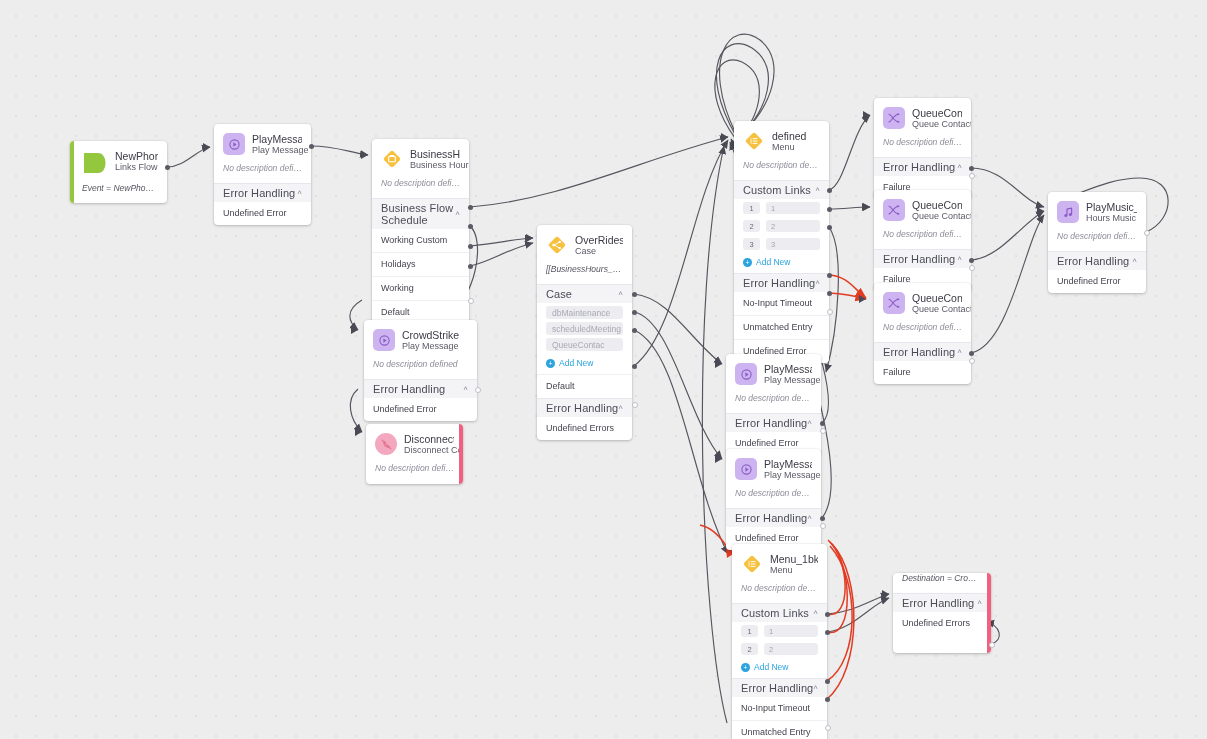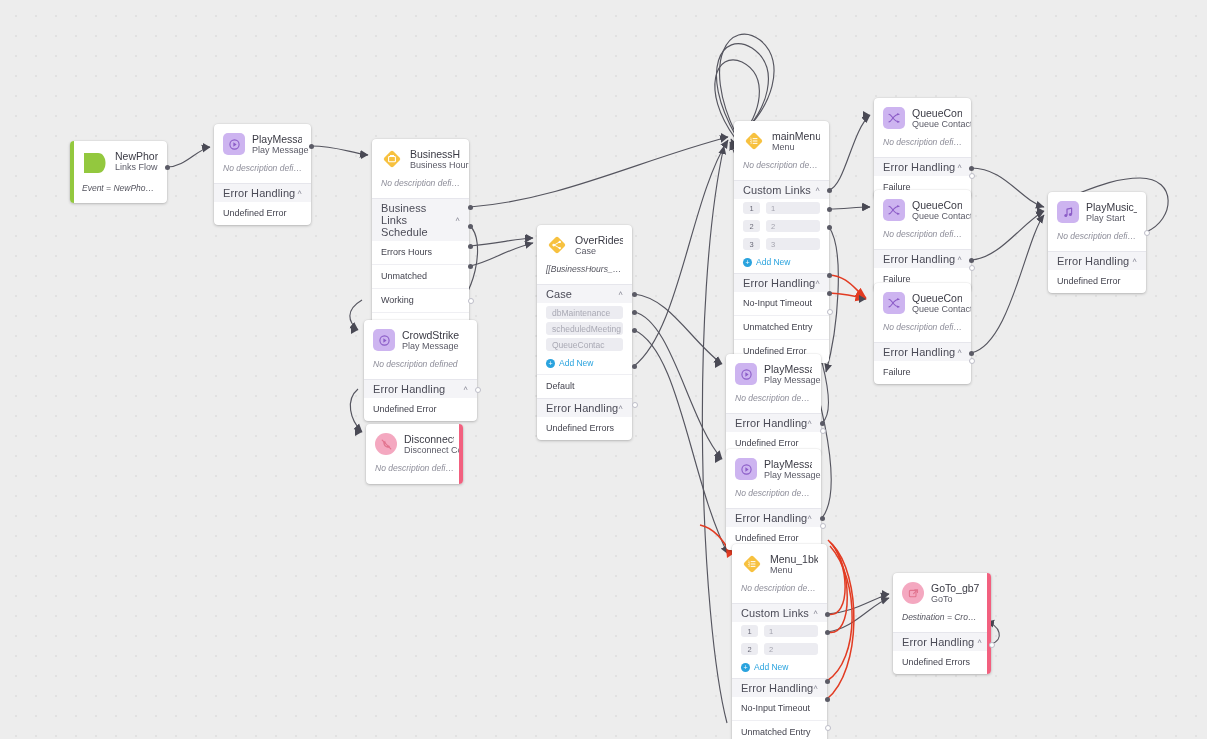--- a/index.html
+++ b/index.html
@@ -199,25 +199,25 @@
               <path d="M10.4,9.3 V8.3 h3.2 v1" fill="none" stroke="#fff" stroke-width="1.1"></path>
             </svg>
           </span>
           <div class="ntitles">
             <div class="ntitle">BusinessHour...</div>
             <div class="nsub">Business Hours</div>
           </div>
         </div>
         <div class="ndesc" style="">No description defined</div>
         <div class="sect">
-            <span class="stitle">Business Links Schedule</span>
-            <span class="chev">˄</span>
-          </div>
-        <div class="row first">Errors Hours</div>
-        <div class="row">Unmatched</div>
+            <span class="stitle">Business Flow Schedule</span>
+            <span class="chev">˄</span>
+          </div>
+        <div class="row first">Working Custom</div>
+        <div class="row">Holidays</div>
         <div class="row">Working</div>
         <div class="row">Default</div>
         <div class="sect">
             <span class="stitle">Error Handling</span>
             <span class="chev">˄</span>
           </div>
         <div class="row first">Undefined Errors</div>
       </div>
       <div class="node" style="left: 364px; top: 320px; width: 113px; min-height: 81px;">
         <div class="nhead" style="">
@@ -301,21 +301,21 @@
                 <path d="M11,9.4 h4.3 M11,12 h4.3 M11,14.6 h4.3"></path>
               </g>
               <g fill="#fff" font-size="3.4" font-family="DejaVu Sans">
                 <text x="7.6" y="10.4">1</text>
                 <text x="7.6" y="13.1">2</text>
                 <text x="7.6" y="15.8">3</text>
               </g>
             </svg>
           </span>
           <div class="ntitles">
-            <div class="ntitle">mainMenu</div>
+            <div class="ntitle">defined</div>
             <div class="nsub">Menu</div>
           </div>
         </div>
         <div class="ndesc" style="">No description defined</div>
         <div class="sect">
             <span class="stitle">Custom Links</span>
             <span class="chev">˄</span>
           </div>
         <div class="pill-row">
                 <span class="pill">1</span>
@@ -405,21 +405,21 @@
         <div class="nhead" style="">
           <span class="nicon" style="background:#cdb4f0;border-radius:5px;">
         <svg width="13" height="13" viewBox="0 0 13 13">
               <path d="M5,9.3 V3.2 L9.6,2.1 V8.2" fill="none" stroke="#8b5cc7" stroke-width="1.2" stroke-linejoin="round"></path>
               <circle cx="3.8" cy="9.5" r="1.5" fill="#8b5cc7"></circle>
               <circle cx="8.4" cy="8.4" r="1.5" fill="#8b5cc7"></circle>
             </svg>
           </span>
           <div class="ntitles">
             <div class="ntitle">PlayMusic_9x3</div>
-            <div class="nsub">Play Start</div>
+            <div class="nsub">Hours Music</div>
           </div>
         </div>
         <div class="ndesc" style="">No description defined</div>
         <div class="sect">
             <span class="stitle">Error Handling</span>
             <span class="chev">˄</span>
           </div>
         <div class="row first">Undefined Error</div>
       </div>
       <div class="node" style="left: 726px; top: 354px; width: 95px; min-height: 81px;">
@@ -502,32 +502,20 @@
         <div class="sect">
             <span class="stitle">Error Handling</span>
             <span class="chev">˄</span>
           </div>
         <div class="row first">No-Input Timeout</div>
         <div class="row">Unmatched Entry</div>
         <div class="row">Undefined Error</div>
       </div>
       <div class="node" style="left: 893px; top: 573px; width: 98px; min-height: 80px;">
         <div class="accent right" style="background:#f2607f"></div>
-        <div class="nhead" style="">
-          <span class="nicon" style="background:#f4a8c0;border-radius:50%;">
-        <svg width="13" height="13" viewBox="0 0 13 13">
-              <rect x="2.4" y="3.4" width="6.6" height="6.4" rx="1" fill="none" stroke="#e2748f" stroke-width="1.1"></rect>
-              <path d="M6.6,6.6 L10.3,2.9 M7.8,2.7 h2.7 v2.7" fill="none" stroke="#e2748f" stroke-width="1.1" stroke-linecap="round"></path>
-            </svg>
-          </span>
-          <div class="ntitles">
-            <div class="ntitle">GoTo_gb7</div>
-            <div class="nsub">GoTo</div>
-          </div>
-        </div>
         <div class="ndesc" style="font-style:italic;color:#55555f;">Destination = CrowdStrike...</div>
         <div class="sect">
             <span class="stitle">Error Handling</span>
             <span class="chev">˄</span>
           </div>
         <div class="row first">Undefined Errors</div>
       </div>
     </div>
 
 <div class="port" style="left: 164.5px; top: 164.5px;"></div>

